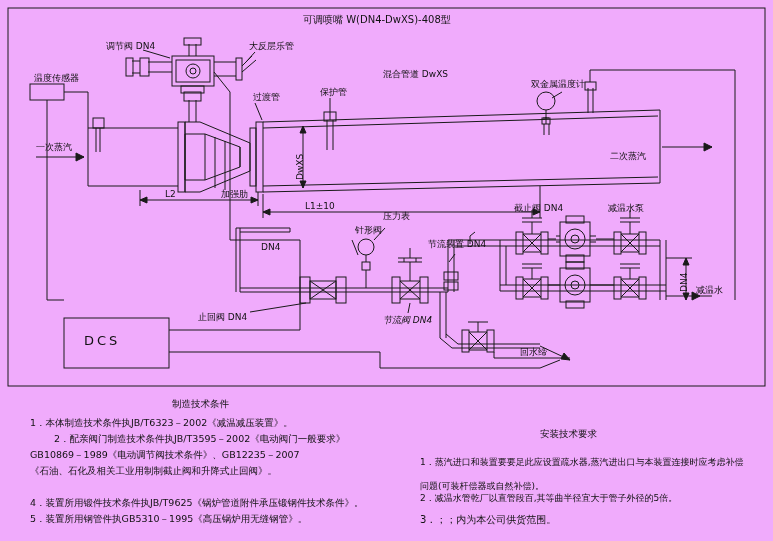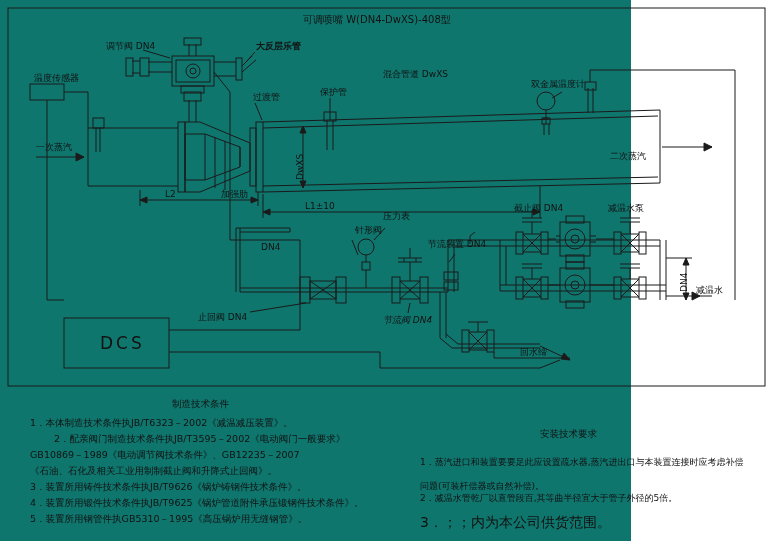--- a/index.html
+++ b/index.html
@@ -1,24 +1,24 @@
 <!DOCTYPE html>
 <html><head>
 <meta charset="utf-8">
 <style>
   html,body{margin:0;padding:0;background:#ffffff;}
   body{width:773px;height:541px;overflow:hidden;font-family:"DejaVu Sans","Liberation Sans",sans-serif;}
-  #stage{position:relative;width:631px;height:541px;background:#0f766e;}
+  #stage{position:relative;width:773px;height:541px;background:#f0abfc;}
   .lbl{position:absolute;font-size:9px;color:#111;white-space:nowrap;line-height:1.1;}
   .title{position:absolute;font-size:10px;color:#111;white-space:nowrap;}
   .note{position:absolute;font-size:9.5px;color:#111;white-space:nowrap;line-height:1.55;}
   .note-h{position:absolute;font-size:9.5px;color:#111;white-space:nowrap;font-weight:normal;}
   .vert{position:absolute;font-size:9px;color:#111;white-space:nowrap;transform:rotate(-90deg);transform-origin:left top;}
   svg{position:absolute;left:0;top:0;}
-  .dcs{position:absolute;font-size:17px;letter-spacing:3px;color:#111;margin-left:16px;}
+  .dcs{position:absolute;font-size:13px;letter-spacing:3px;color:#111;}
 </style>
 </head>
 <body>
 
 <div id="stage">
 
   <svg width="773" height="541">
     <g stroke="#1a1a1a" fill="none" stroke-width="1">
 
       <rect x="8" y="8" width="757" height="378" stroke="#1a1a1a" stroke-width="1"></rect>
@@ -284,21 +284,21 @@
       <line x1="169" y1="352" x2="380" y2="352"></line>
       <line x1="380" y1="352" x2="380" y2="368"></line>
       <line x1="380" y1="368" x2="540" y2="368"></line>
       <line x1="540" y1="368" x2="560" y2="360"></line>
     </g>
   </svg>
 
   <div class="title" style="left:303px;top:13px;">可调喷嘴 W(DN4-DwXS)-408型</div>
 
   <div class="lbl" style="left:106px;top:42px;">调节阀 DN4</div>
-  <div class="lbl" style="left:256px;top:42px;font-weight:bold;">大反层乐管</div>
+  <div class="lbl" style="left:249px;top:42px;">大反层乐管</div>
   <div class="lbl" style="left:34px;top:74px;">温度传感器</div>
   <div class="lbl" style="left:383px;top:70px;">混合管道 DwXS</div>
   <div class="lbl" style="left:531px;top:80px;">双金属温度计</div>
   <div class="lbl" style="left:253px;top:93px;">过渡管</div>
   <div class="lbl" style="left:320px;top:88px;">保护管</div>
   <div class="lbl" style="left:36px;top:143px;">一次蒸汽</div>
   <div class="lbl" style="left:610px;top:152px;">二次蒸汽</div>
   <div class="lbl" style="left:165px;top:190px;">L2</div>
   <div class="lbl" style="left:221px;top:190px;">加强肋</div>
   <div class="lbl" style="left:305px;top:202px;">L1±10</div>
@@ -316,23 +316,22 @@
   <div class="dcs" style="left:84px;top:333px;">DCS</div>
 
   <div class="vert" style="left:295px;top:180px;">DwXS</div>
   <div class="vert" style="left:679px;top:292px;">DN4</div>
 
   <div class="note-h" style="left:172px;top:398px;">制造技术条件</div>
   <div class="note" style="left:30px;top:416px;">1．本体制造技术条件执JB/T6323－2002《减温减压装置》。</div>
   <div class="note" style="left:30px;top:432px;margin-left:24px;">2．配亲阀门制造技术条件执JB/T3595－2002《电动阀门一般要求》</div>
   <div class="note" style="left:30px;top:448px;">    GB10869－1989《电动调节阀技术条件》、GB12235－2007</div>
   <div class="note" style="left:30px;top:464px;text-align:center;">    《石油、石化及相关工业用制制截止阀和升降式止回阀》。</div>
-  <div class="note" style="left:30px;top:480px;">3．装置所用铸件技术条件执JB/T9626《锅炉铸钢件技术条件》。</div>
   <div class="note" style="left:30px;top:496px;">4．装置所用锻件技术条件执JB/T9625《锅炉管道附件承压锻钢件技术条件》。</div>
   <div class="note" style="left:30px;top:512px;">5．装置所用钢管件执GB5310－1995《高压锅炉用无缝钢管》。</div>
 
   <div class="note-h" style="left:540px;top:428px;">安装技术要求</div>
   <div class="note" style="left:420px;top:456px;font-size:9px;">1．蒸汽进口和装置要要足此应设置疏水器,蒸汽进出口与本装置连接时应考虑补偿</div>
   <div class="note" style="left:420px;top:472px;font-size:9px;margin-top:8px;">    问题(可装杆偿器或自然补偿)。</div>
   <div class="note" style="left:420px;top:492px;font-size:9px;">2．减温水管乾厂以直管段百,其等曲半径宜大于管子外径的5倍。</div>
-  <div class="note" style="left:420px;top:512px;font-size:14px;text-align:right;">3．；；内为本公司供货范围。</div>
+  <div class="note" style="left:420px;top:512px;font-size:10px;text-align:right;">3．；；内为本公司供货范围。</div>
 
 </div>
 
 </body></html>

